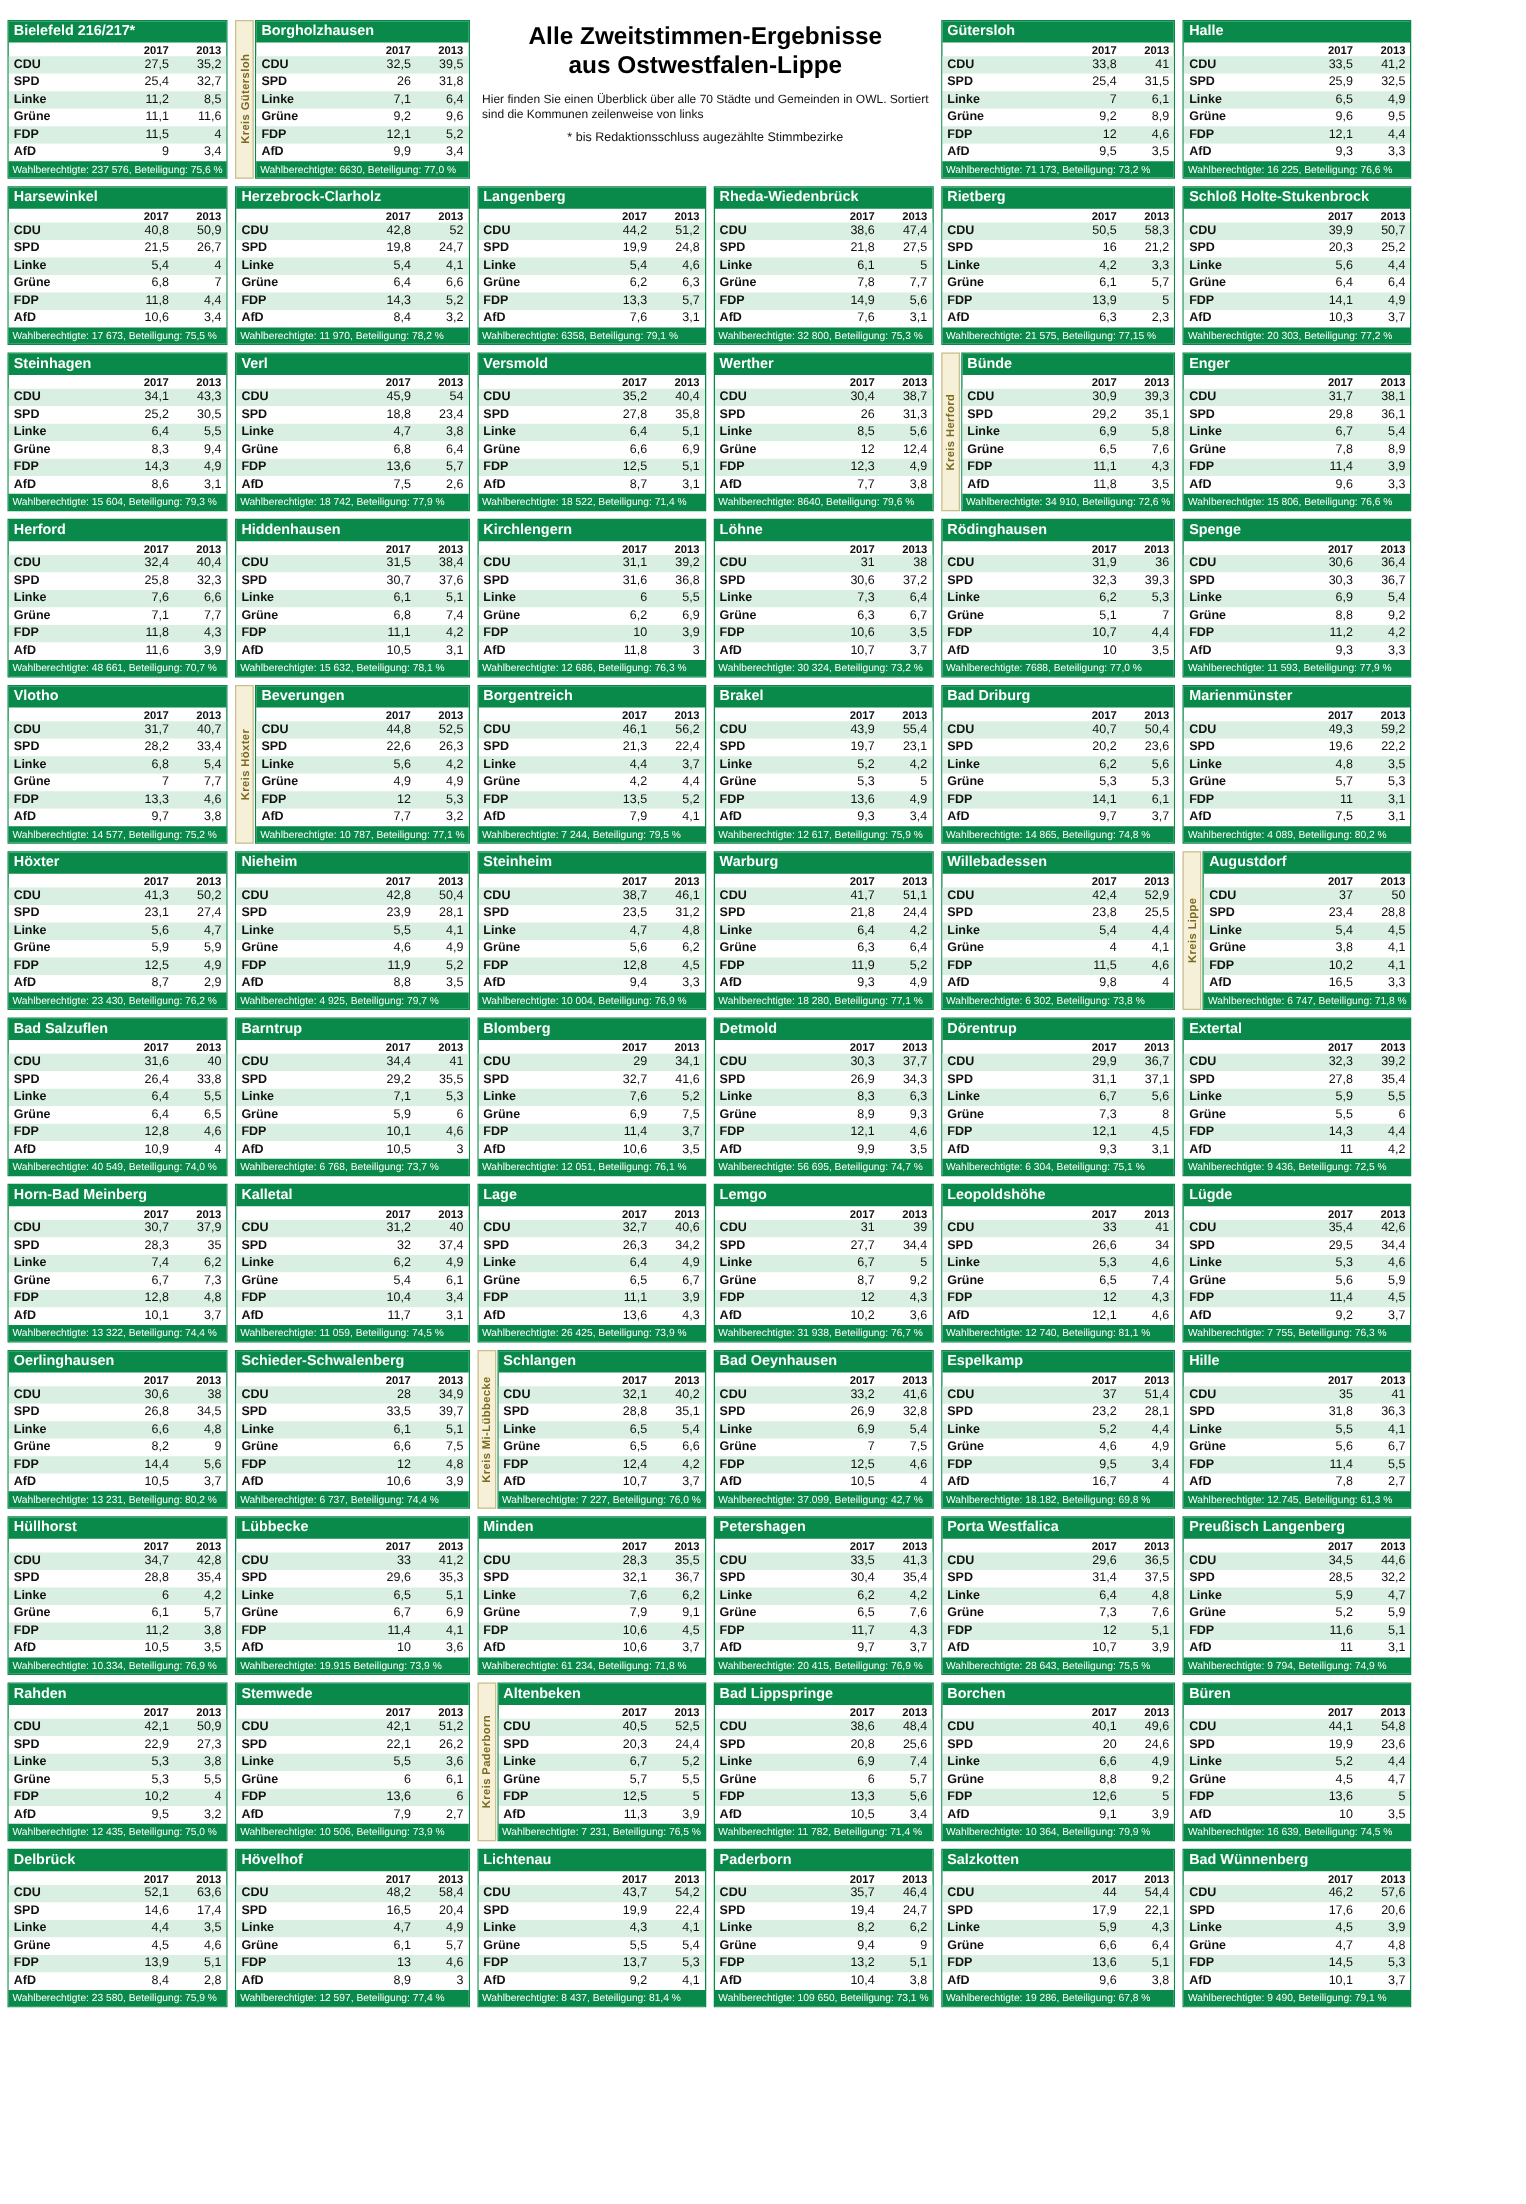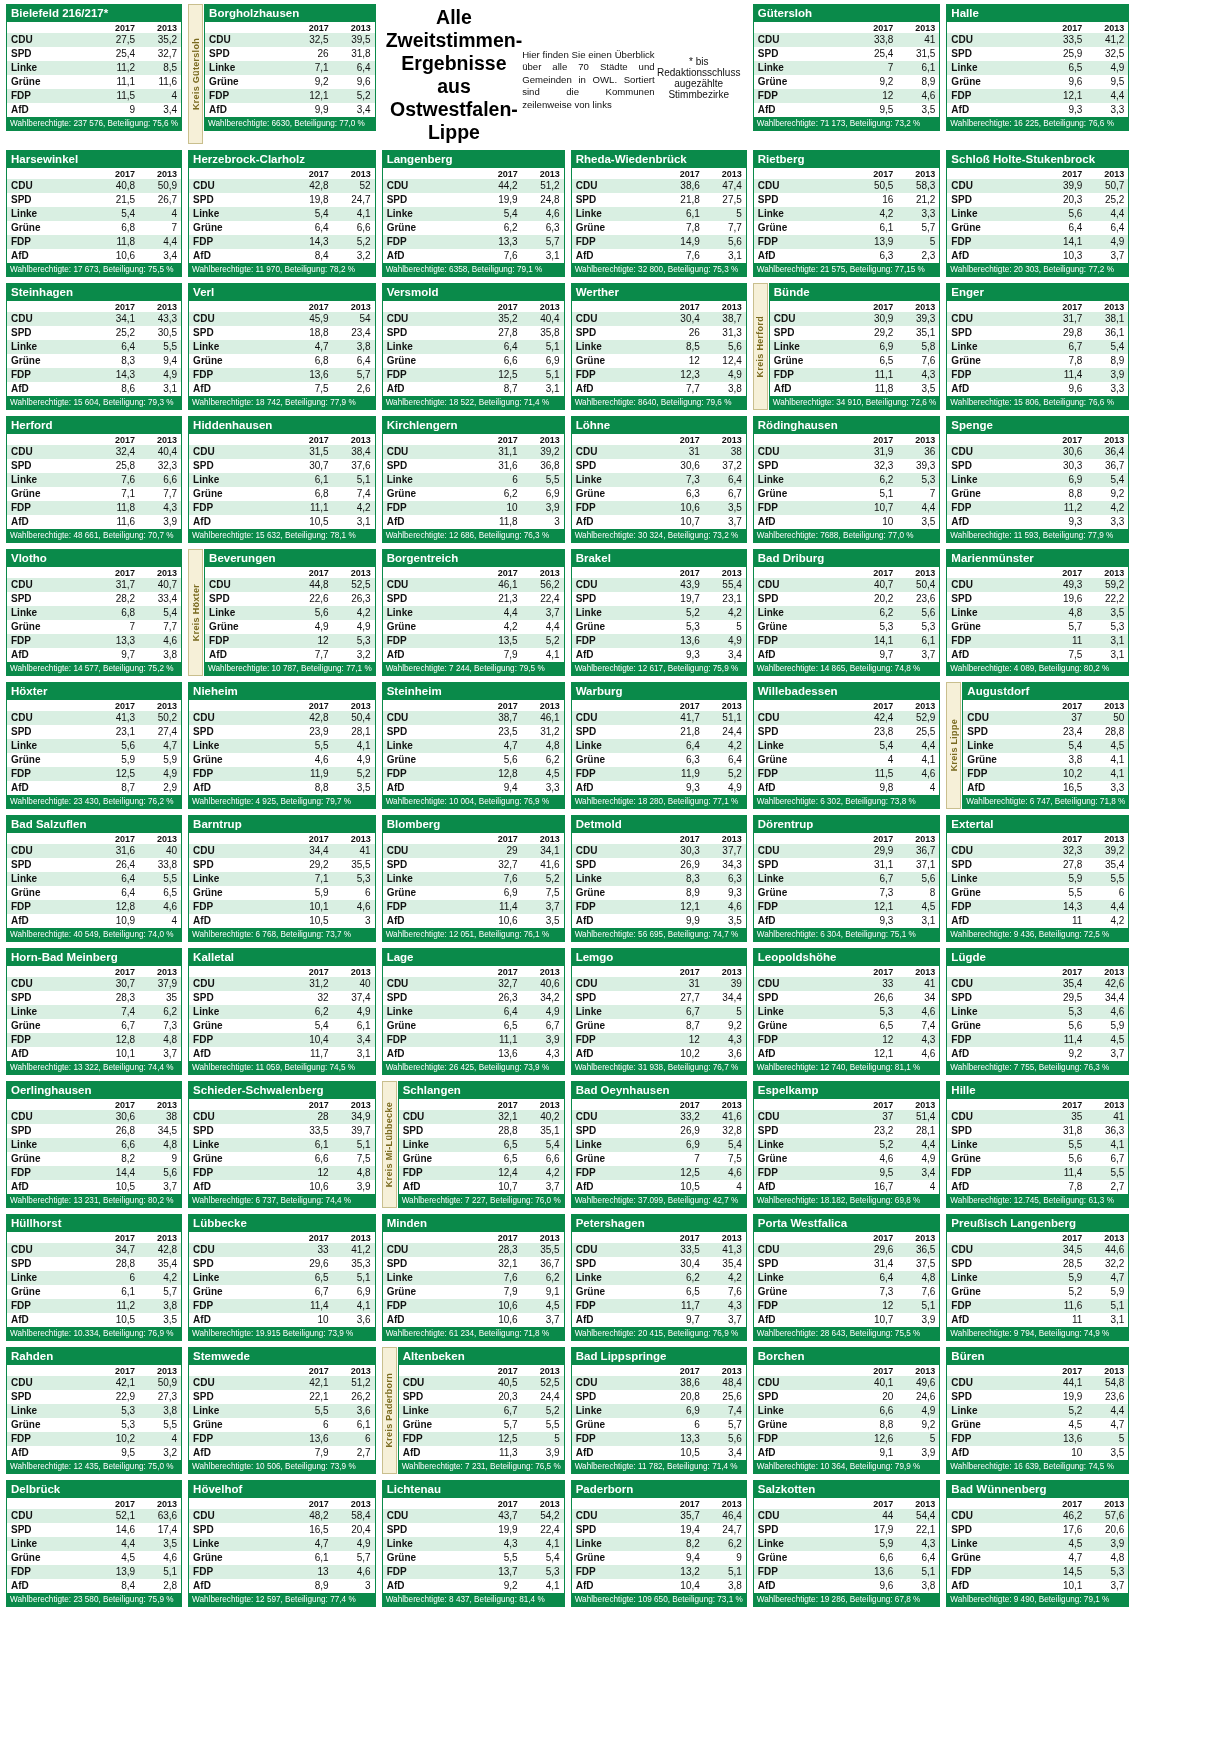--- a/index.html
+++ b/index.html
@@ -1,17 +1,17 @@
 <!DOCTYPE html>
 <html><head>
 <meta charset="utf-8">
 <style>
   html,body{margin:0;padding:0;background:#ffffff;}
   body{font-family:"Liberation Sans", sans-serif;width:1221px;}
-  #sheet{width:1056px;position:relative;padding:4px 0 0 0;box-sizing:border-box;}
+  #sheet{width:1056px;position:relative;padding:16px 0 0 0;box-sizing:border-box;}
 
   .grid{display:grid;grid-template-columns:repeat(6,1fr);column-gap:6px;row-gap:6px;padding:0 6px;box-sizing:border-box;}
 
   .cell{position:relative;}
 
   .box{border:1px solid #0a8a4a;background:#ffffff;box-sizing:border-box;}
   .box .title{background:#0a8a4a;color:#fff;font-weight:bold;font-size:11.5px;padding:2px 4px 2px 4px;line-height:13px;}
   .yearrow{display:flex;justify-content:flex-end;font-size:9px;font-weight:bold;color:#111;padding:1px 4px 0 4px;}
   .yearrow span{width:42px;text-align:right;}
   .rows{padding:0 0 0 0;}
@@ -21,21 +21,21 @@
   .prow .pname{flex:1;font-weight:bold;font-size:10px;}
   .prow .v{width:42px;text-align:right;font-size:10px;}
   .footer{background:#0a8a4a;color:#fff;font-size:8.2px;padding:1px 3px;line-height:11px;white-space:nowrap;overflow:hidden;}
 
   
   .cell.has-strip .box{margin-left:16px;}
   .strip{position:absolute;left:0;top:0;bottom:0;width:15px;background:#f6f0d8;border:1px solid #c9bf8e;box-sizing:border-box;display:flex;align-items:center;justify-content:center;}
   .strip span{writing-mode:vertical-rl;transform:rotate(180deg);font-size:9px;font-weight:bold;color:#7a6a20;letter-spacing:.3px;white-space:nowrap;}
 
   
-  .headblock{grid-column:3 / span 2;display:flex;flex-direction:row;align-items:center;justify-content:flex-start;padding:2px 4px 0 4px;box-sizing:border-box;}
+  .headblock{grid-column:3 / span 2;display:flex;flex-direction:column;align-items:center;justify-content:flex-start;padding:2px 4px 0 4px;box-sizing:border-box;}
   .headblock h1{margin:0;font-size:19.5px;line-height:23px;text-align:center;font-weight:bold;color:#000;}
   .intro{display:flex;gap:14px;margin-top:10px;font-size:9.6px;line-height:12.4px;color:#111;text-align:justify;}
   .intro .col{flex:1;}
   .intro .col p{margin:0;}
   .firstline{text-indent:0;}
   .note{margin-top:6px;font-size:10px;color:#111;width:100%;text-align:center;}
 </style>
 </head>
 <body>
 

